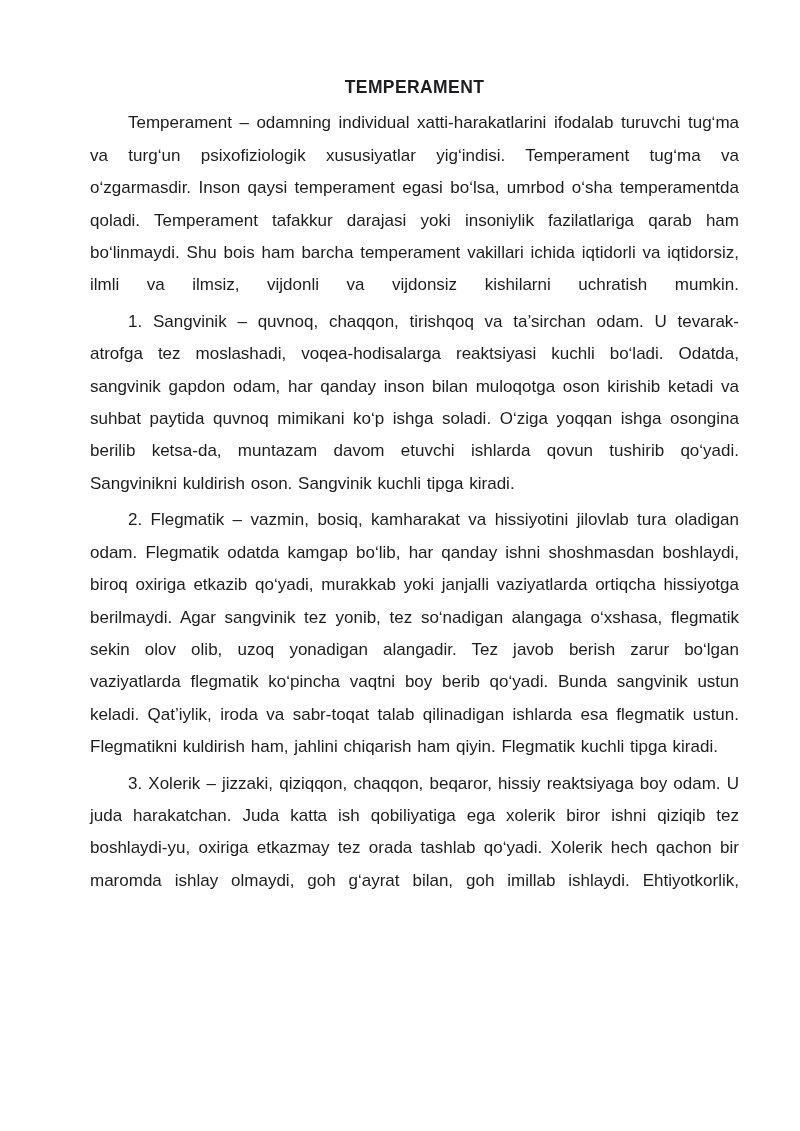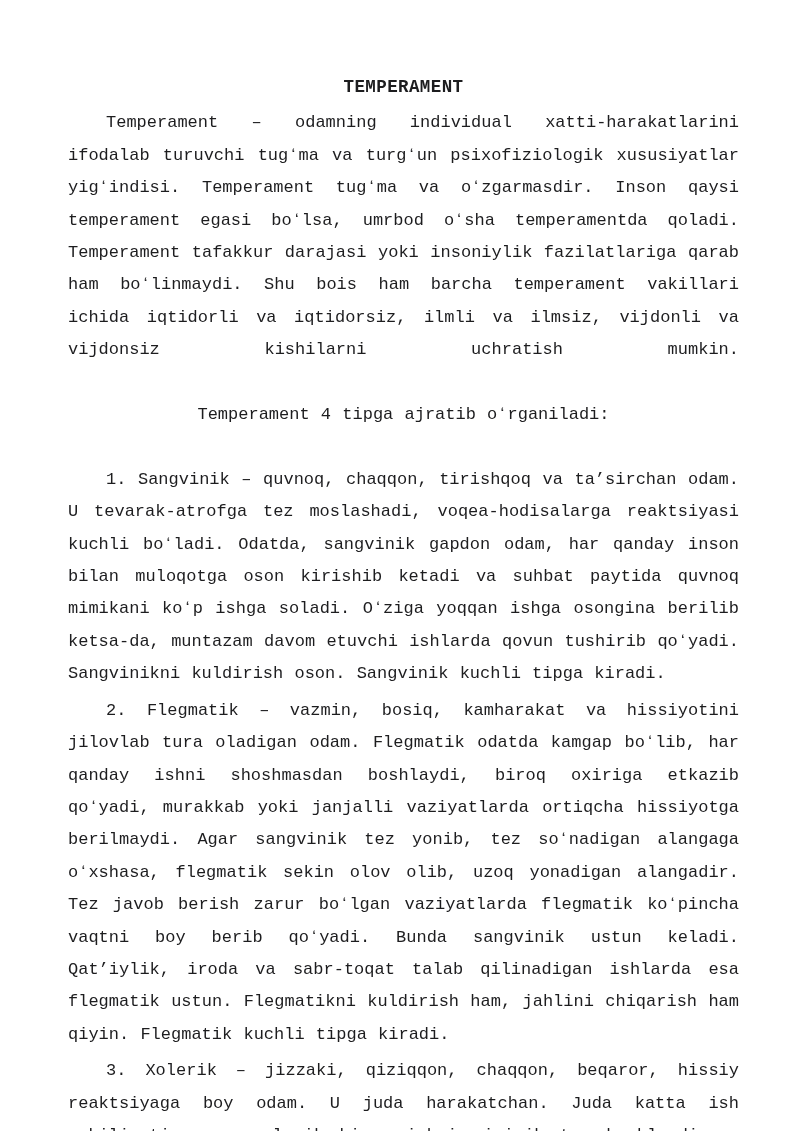--- a/index.html
+++ b/index.html
@@ -6,22 +6,22 @@
     margin: 0;
     padding: 0;
     background: #ffffff;
   }
   .page {
     position: relative;
     box-sizing: border-box;
     width: 800px;
     height: 1131px;
     background: #ffffff;
-    padding: 71px 57px 0 64px;
-    font-family: Liberation Mono, monospace;
+    padding: 71px 57px 0 86px;
+    font-family: Liberation Sans, sans-serif;
     font-size: 17px;
     line-height: 32.4px;
     color: #1d1d1f;
   }
   .doc-title {
     margin: 0;
     font-size: 17.5px;
     font-weight: bold;
     text-align: center;
     line-height: 32.4px;
@@ -43,20 +43,19 @@
   }
 </style>
 </head>
 <body>
 
 <div class="page">
   <h1 class="doc-title">TEMPERAMENT</h1>
 
   <p class="para justify-last">Temperament – odamning individual xatti-harakatlarini ifodalab turuvchi tugʻma va turgʻun psixofiziologik xususiyatlar yigʻindisi. Temperament tugʻma va oʻzgarmasdir. Inson qaysi temperament egasi boʻlsa, umrbod oʻsha temperamentda qoladi. Temperament tafakkur darajasi yoki insoniylik fazilatlariga qarab ham boʻlinmaydi. Shu bois ham barcha temperament vakillari ichida iqtidorli va iqtidorsiz, ilmli va ilmsiz, vijdonli va vijdonsiz kishilarni uchratish mumkin.</p>
 
-  <p class="para subtitle">Temperament 4 tipga ajratib oʻrganiladi:</p>
 
   <p class="para">1. Sangvinik – quvnoq, chaqqon, tirishqoq va ta’sirchan odam. U tevarak-atrofga tez moslashadi, voqea-hodisalarga reaktsiyasi kuchli boʻladi. Odatda, sangvinik gapdon odam, har qanday inson bilan muloqotga oson kirishib ketadi va suhbat paytida quvnoq mimikani koʻp ishga soladi. Oʻziga yoqqan ishga osongina berilib ketsa-da, muntazam davom etuvchi ishlarda qovun tushirib qoʻyadi. Sangvinikni kuldirish oson. Sangvinik kuchli tipga kiradi.</p>
 
   <p class="para">2. Flegmatik – vazmin, bosiq, kamharakat va hissiyotini jilovlab tura oladigan odam. Flegmatik odatda kamgap boʻlib, har qanday ishni shoshmasdan boshlaydi, biroq oxiriga etkazib qoʻyadi, murakkab yoki janjalli vaziyatlarda ortiqcha hissiyotga berilmaydi. Agar sangvinik tez yonib, tez soʻnadigan alangaga oʻxshasa, flegmatik sekin olov olib, uzoq yonadigan alangadir. Tez javob berish zarur boʻlgan vaziyatlarda flegmatik koʻpincha vaqtni boy berib qoʻyadi. Bunda sangvinik ustun keladi. Qat’iylik, iroda va sabr-toqat talab qilinadigan ishlarda esa flegmatik ustun. Flegmatikni kuldirish ham, jahlini chiqarish ham qiyin. Flegmatik kuchli tipga kiradi.</p>
 
   <p class="para justify-last">3. Xolerik – jizzaki, qiziqqon, chaqqon, beqaror, hissiy reaktsiyaga boy odam. U juda harakatchan. Juda katta ish qobiliyatiga ega xolerik biror ishni qiziqib tez boshlaydi-yu, oxiriga etkazmay tez orada tashlab qoʻyadi. Xolerik hech qachon bir maromda ishlay olmaydi, goh gʻayrat bilan, goh imillab ishlaydi. Ehtiyotkorlik,</p>
 </div>
 
 </body></html>

